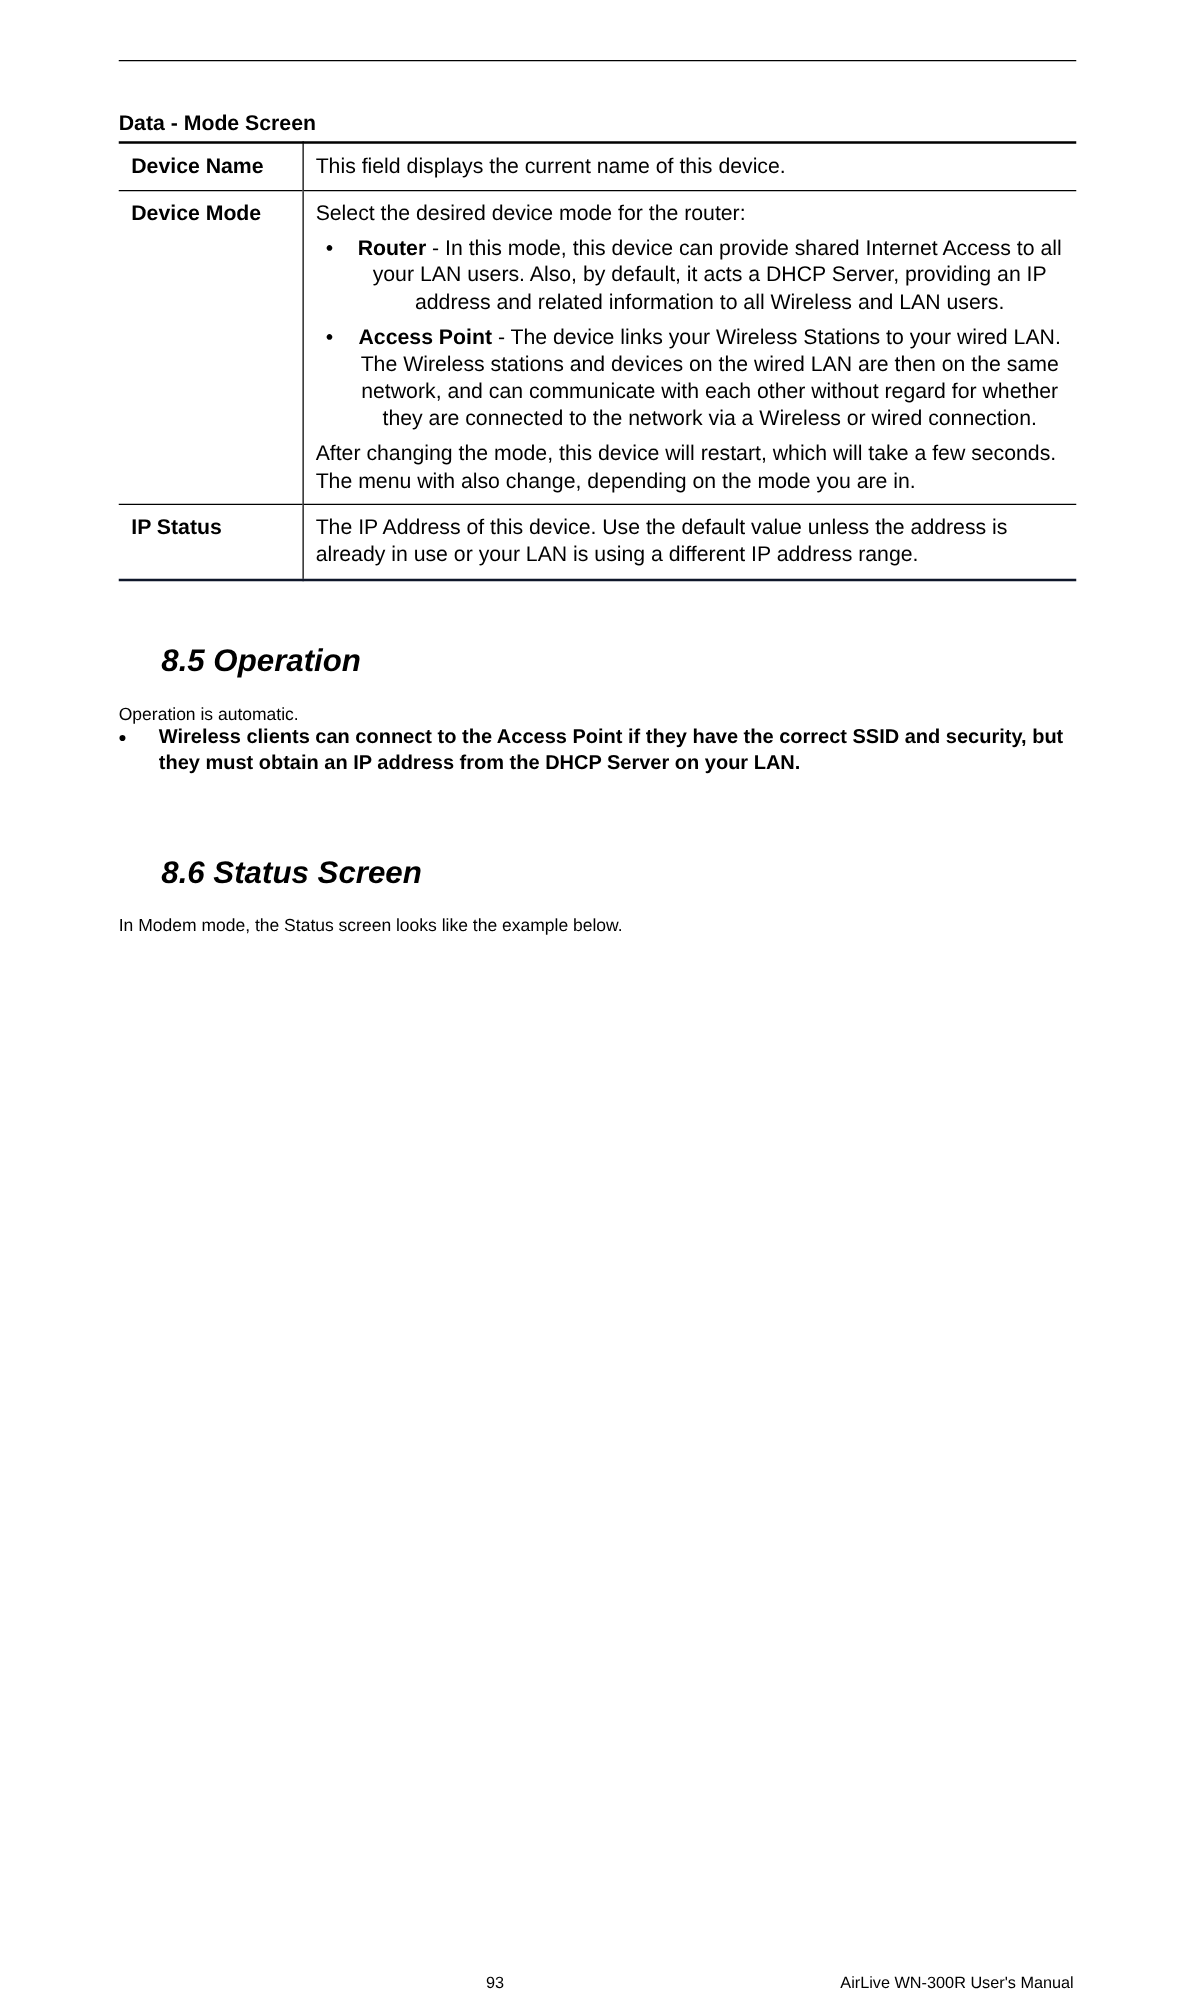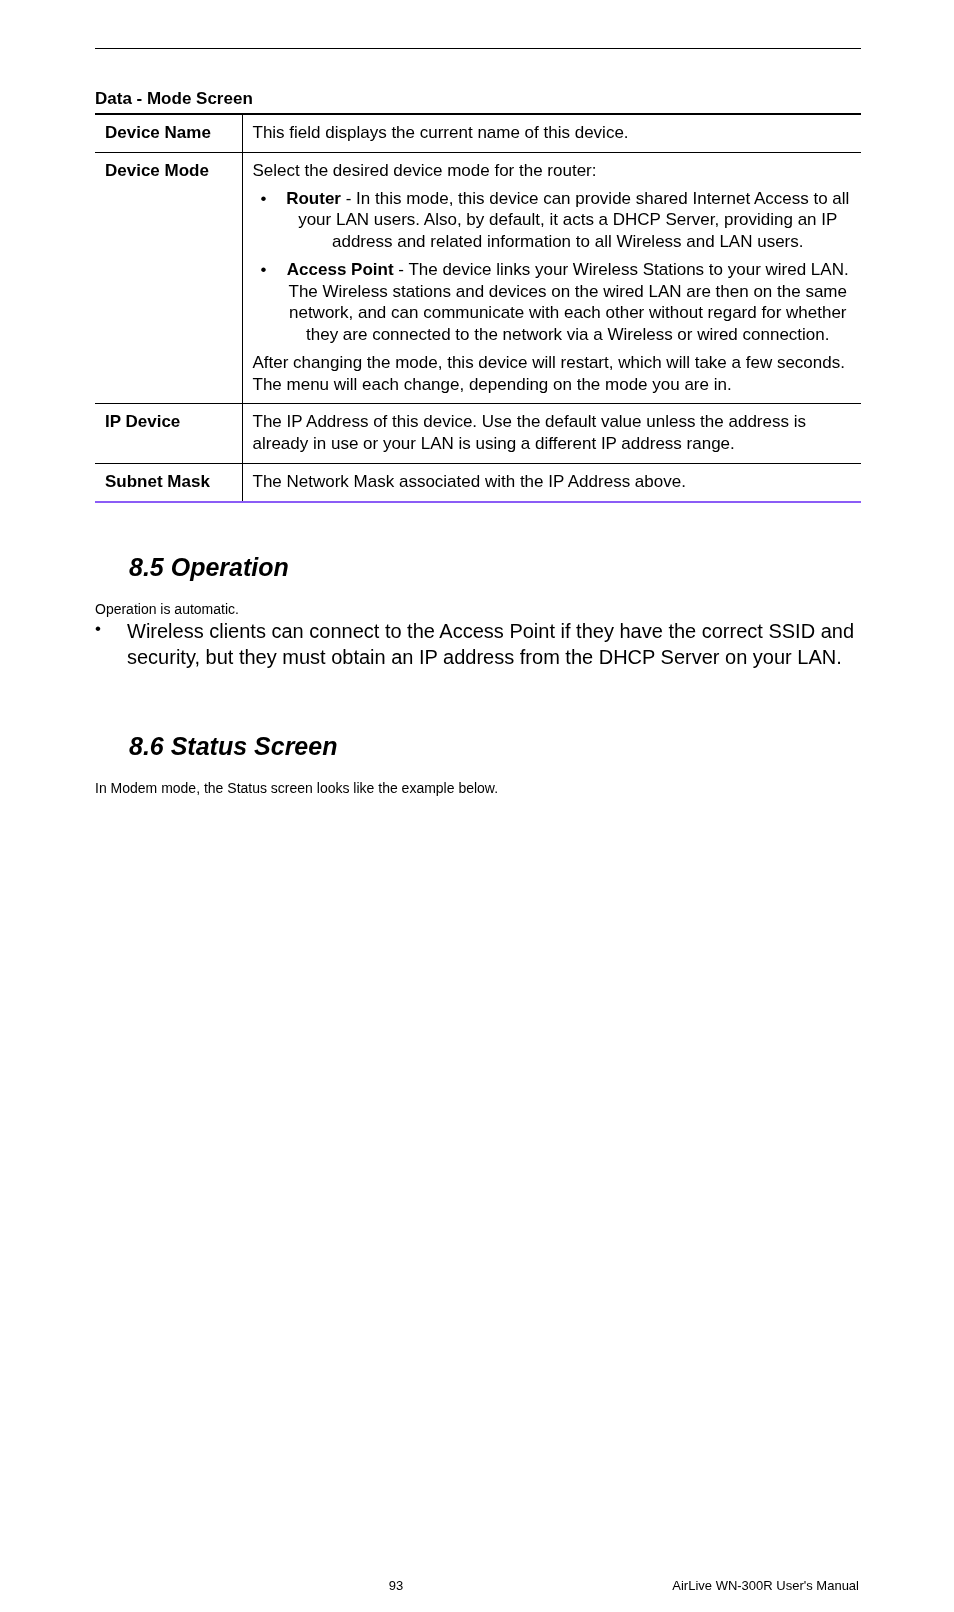--- a/index.html
+++ b/index.html
@@ -24,21 +24,21 @@
   }
   .table-title {
     font-size: 17px;
     font-weight: bold;
     margin-bottom: 4px;
   }
   table.data-table {
     width: 100%;
     border-collapse: collapse;
     border-top: 2px solid #000;
-    border-bottom: 2px solid #8b5cf6;
+    border-bottom: 2px solid #0f172a;
   }
   table.data-table td {
     border-top: 1px solid #000;
     vertical-align: top;
     padding: 7px 10px 8px 10px;
     font-size: 17px;
     line-height: 1.28;
   }
   table.data-table tr:first-child td {
     border-top: none;
@@ -82,22 +82,23 @@
     line-height: 1.3;
   }
   ul.body-bullets {
     list-style: none;
     padding-left: 0;
     margin: 0;
   }
   ul.body-bullets li {
     position: relative;
     padding-left: 32px;
-    font-size: 20px;
+    font-size: 16px;
     line-height: 1.3;
+    font-weight: bold;
   }
   ul.body-bullets li::before {
     content: "•";
     position: absolute;
     left: 0;
     top: 0;
     font-size: 17px;
   }
   .footer {
     position: absolute;
@@ -133,30 +134,26 @@
       <td>This field displays the current name of this device.</td>
     </tr>
     <tr>
       <td class="label-cell">Device Mode</td>
       <td>
         <div class="cell-para">Select the desired device mode for the router:</div>
         <ul class="bullets">
           <li><b>Router</b><span> - In this mode, this device can provide shared Internet Access to all your LAN users. Also, by default, it acts a DHCP Server, providing an IP address and related information to all Wireless and LAN users.</span></li>
           <li><b>Access Point</b><span> - The device links your Wireless Stations to your wired LAN. The Wireless stations and devices on the wired LAN are then on the same network, and can communicate with each other without regard for whether they are connected to the network via a Wireless or wired connection.</span></li>
         </ul>
-        <div class="cell-para" style="margin-top:4px;margin-bottom:0;">After changing the mode, this device will restart, which will take a few seconds. The menu will each change, depending on the mode you are in.</div>
+        <div class="cell-para" style="margin-top:4px;margin-bottom:0;">After changing the mode, this device will restart, which will take a few seconds. The menu with also change, depending on the mode you are in.</div>
       </td>
     </tr>
     <tr>
-      <td class="label-cell">IP Device</td>
+      <td class="label-cell">IP Status</td>
       <td>The IP Address of this device. Use the default value unless the address is already in use or your LAN is using a different IP address range.</td>
-    </tr>
-    <tr>
-      <td class="label-cell">Subnet Mask</td>
-      <td>The Network Mask associated with the IP Address above.</td>
     </tr>
   </tbody>
     </table>
 
   <h2 class="section-heading">8.5  Operation</h2>
   <div class="body-text">Operation is automatic.</div>
   <ul class="body-bullets">
     <li>Wireless clients can connect to the Access Point if they have the correct SSID and security, but they must obtain an IP address from the DHCP Server on your LAN.</li>
   </ul>
 

